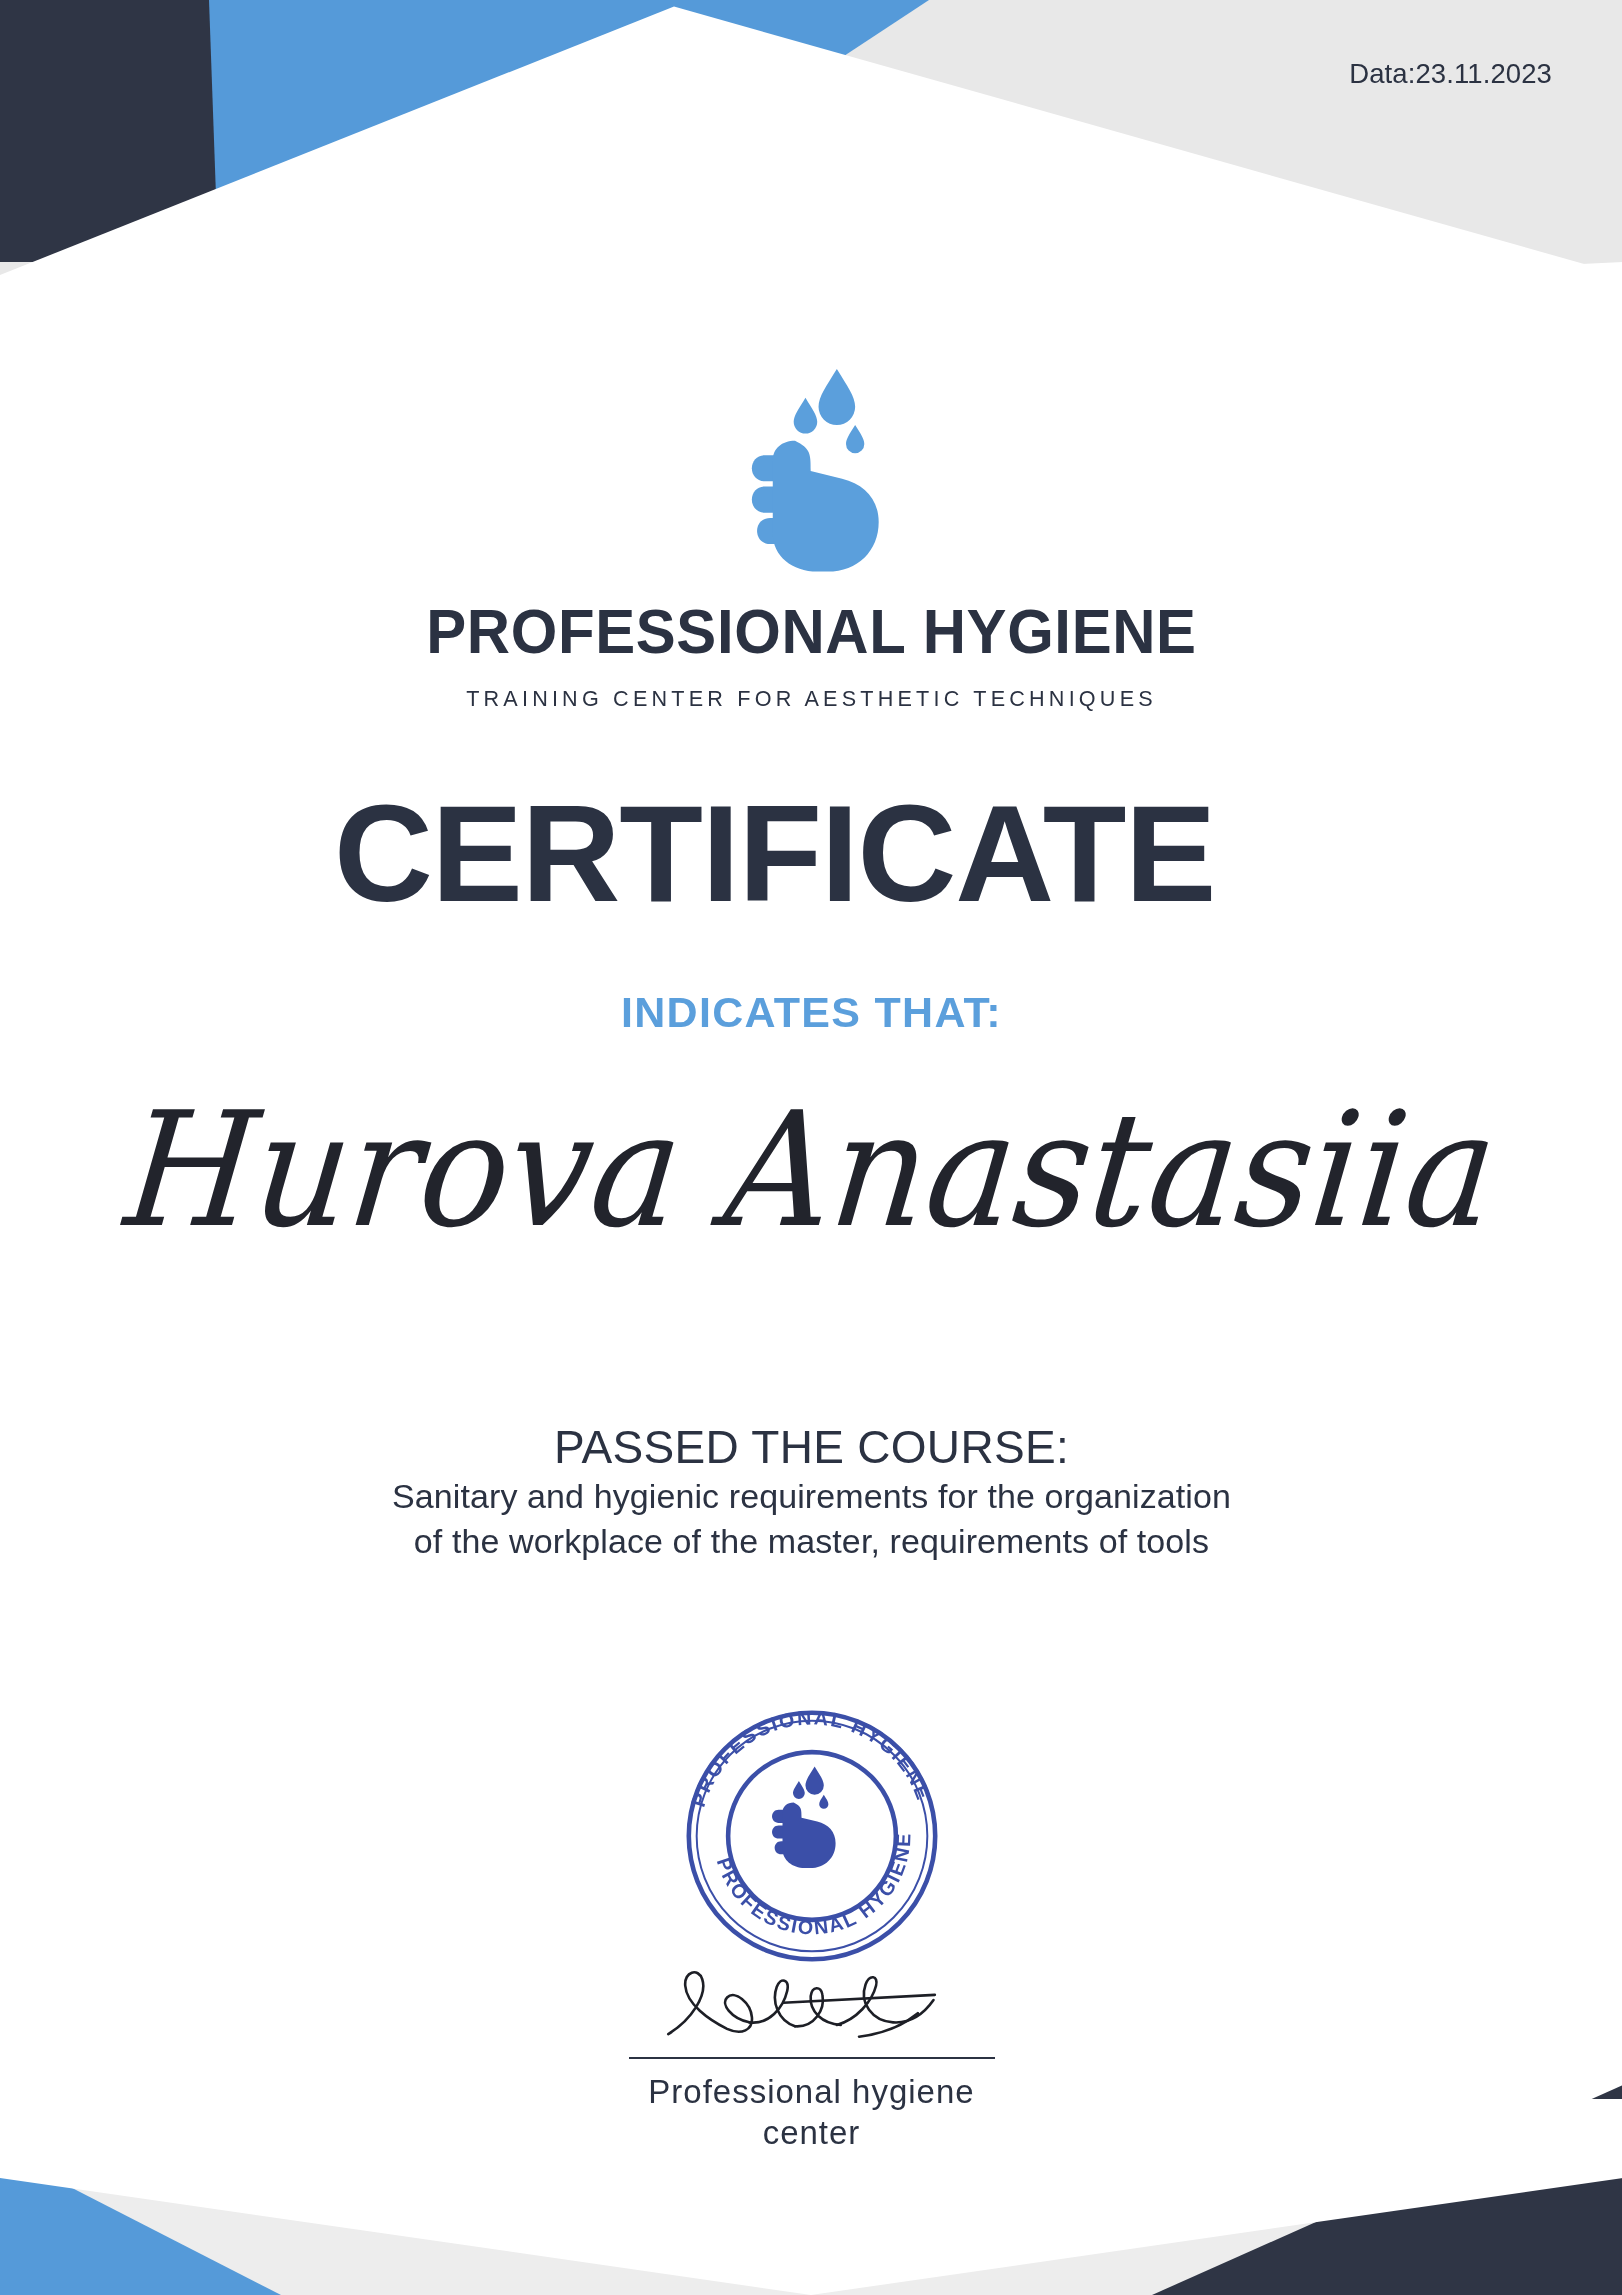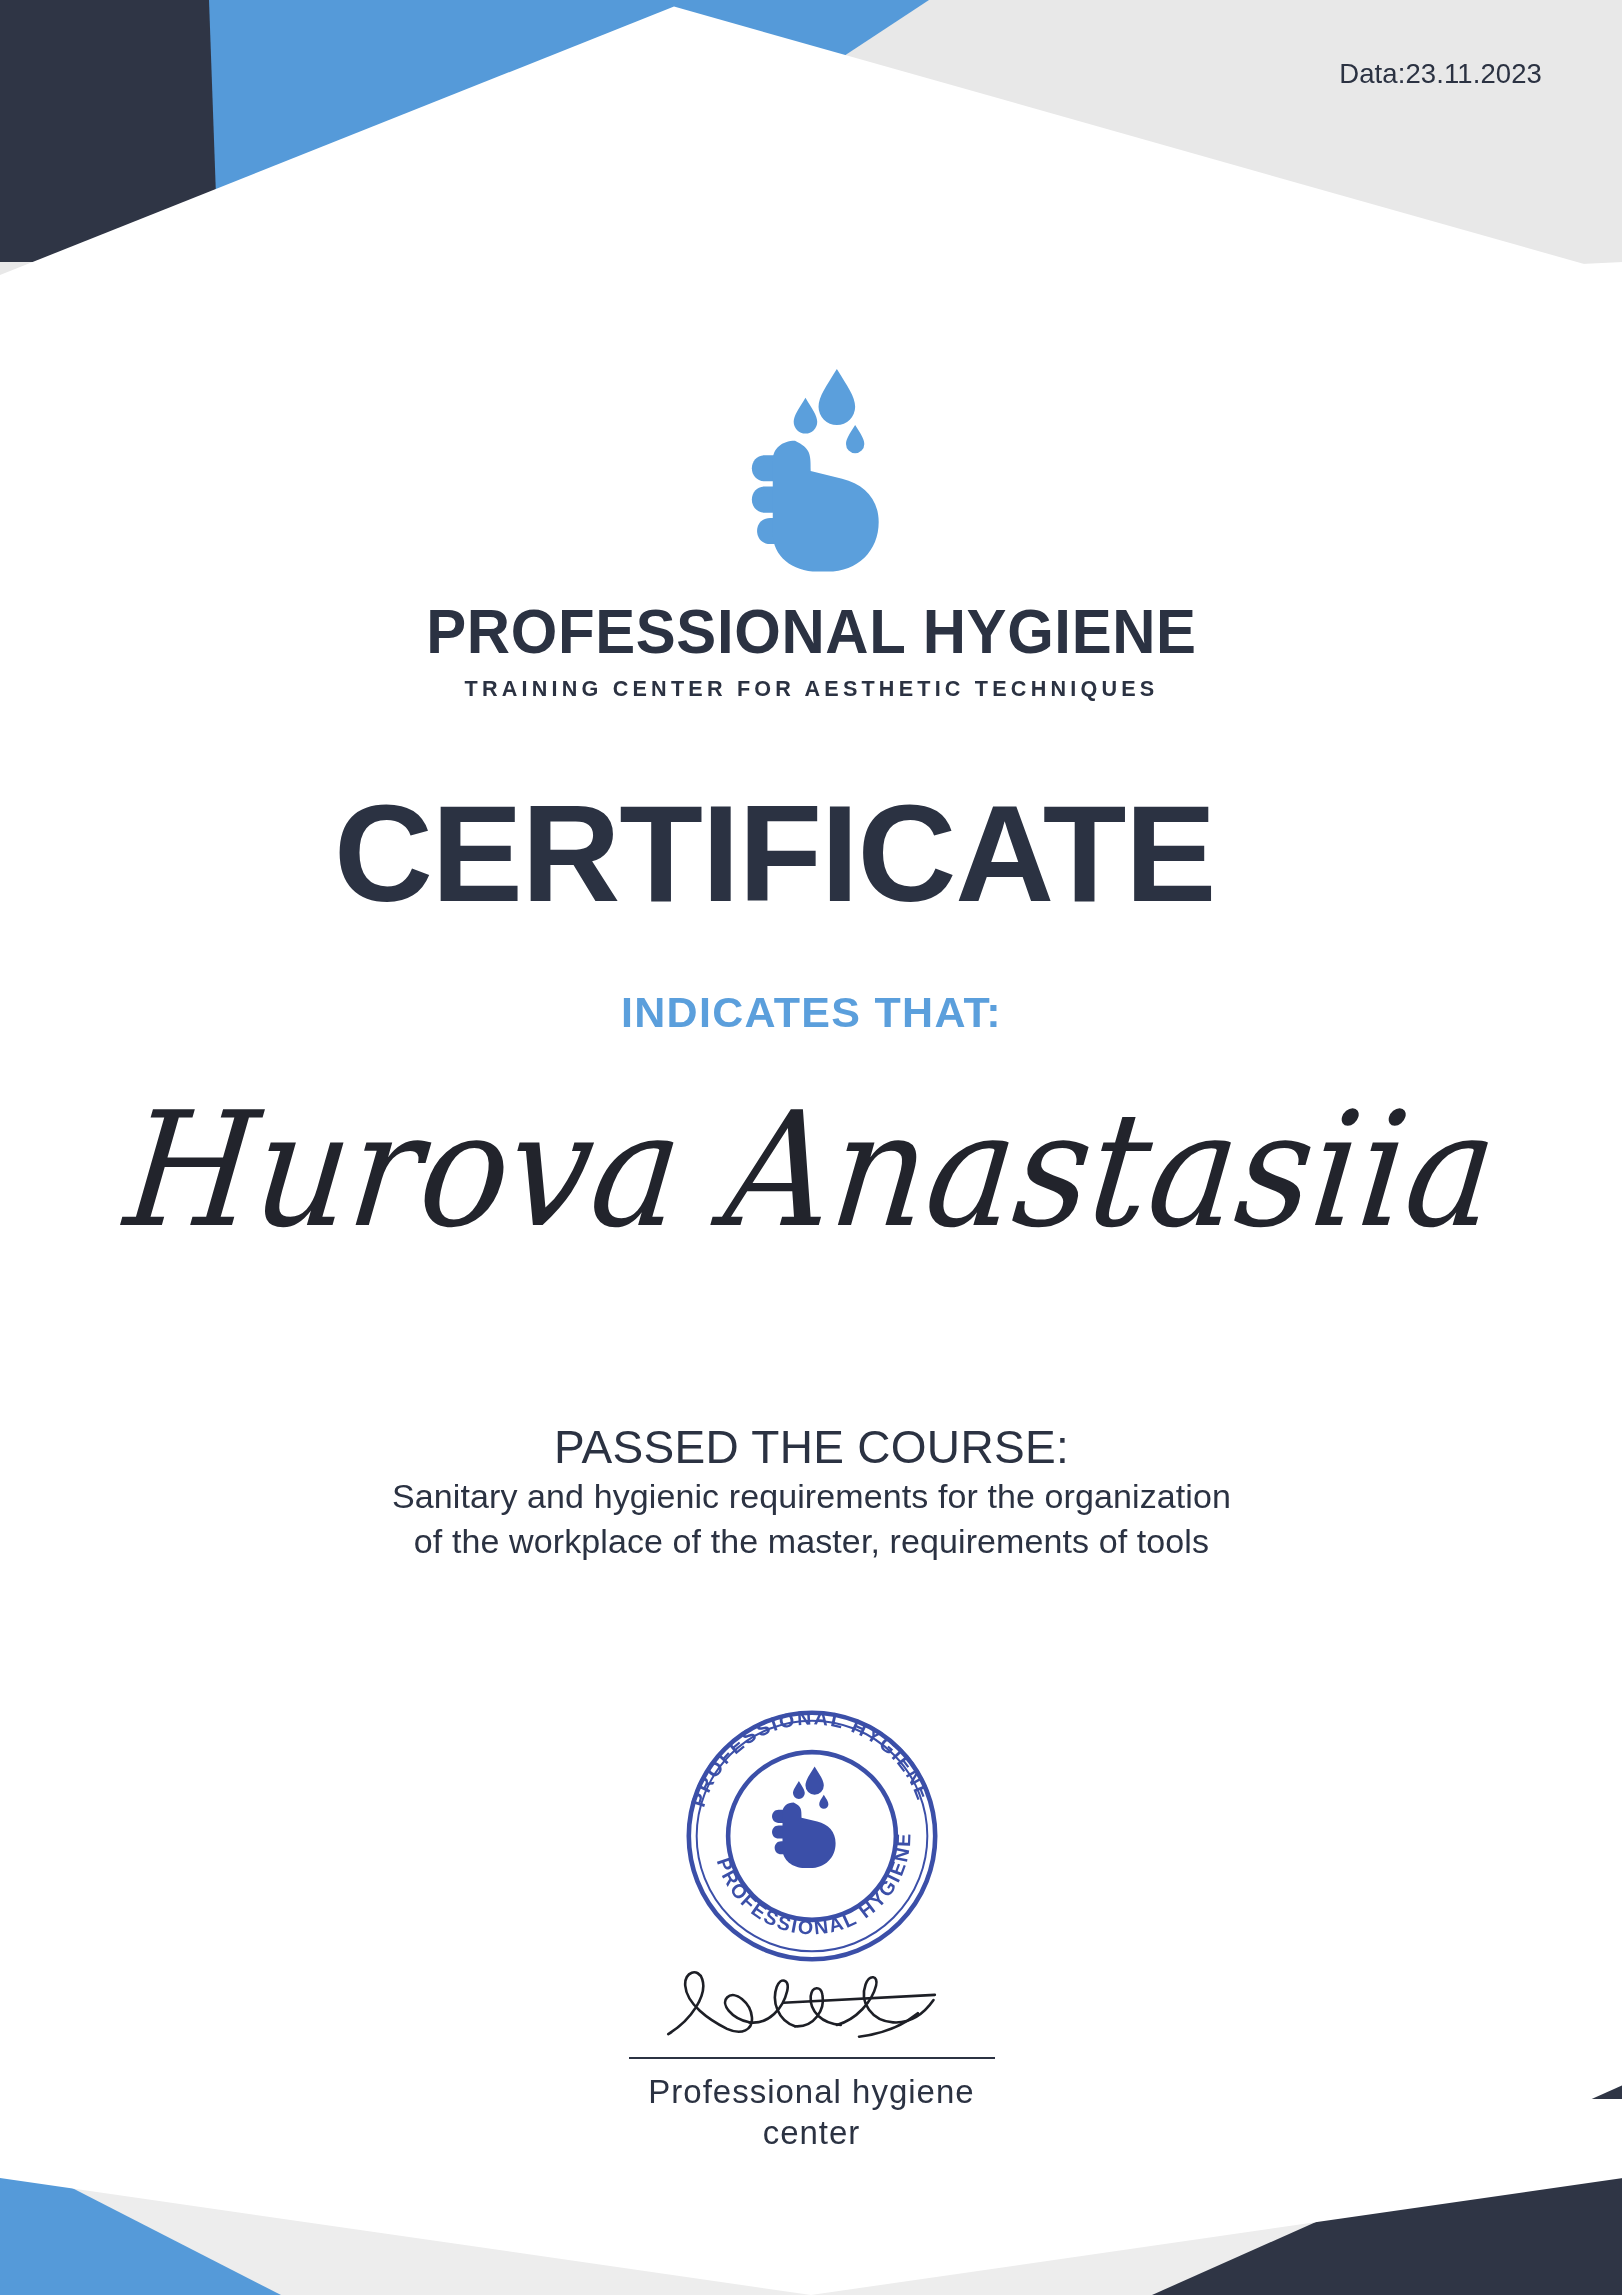--- a/index.html
+++ b/index.html
@@ -68,21 +68,21 @@
     bottom: 0; left: 0;
     width: 1623px; height: 196px;
     background: #ffffff;
     clip-path: polygon(0 0, 1623px 0, 1623px 79px, 811px 196px, 0 79px);
   }
 
   
   #date {
     position: absolute;
     top: 58px;
-    right: 81px;
+    right: 71px;
     font-size: 27.5px;
     letter-spacing: 0.1px;
     color: #2b3242;
     font-family: "Liberation Sans", sans-serif;
   }
 
   
   #brand {
     position: absolute;
     top: 357px;
@@ -96,23 +96,23 @@
   }
   #brand-name {
     font-size: 63px;
     font-weight: 900;
     letter-spacing: 0.7px;
     color: #2b3242;
     font-family: "Liberation Sans", sans-serif;
     transform: scaleX(0.95);
   }
   #brand-sub {
-    margin-top: 9px;
+    margin-top: 19px;
     font-size: 21.6px;
-    font-weight: 700;
+    font-weight: 400;
     letter-spacing: 4.2px;
     color: #2b3242;
   }
 
   
   #cert-title {
     position: absolute;
     top: 785px;
     left: 0;
     width: 1549px;

